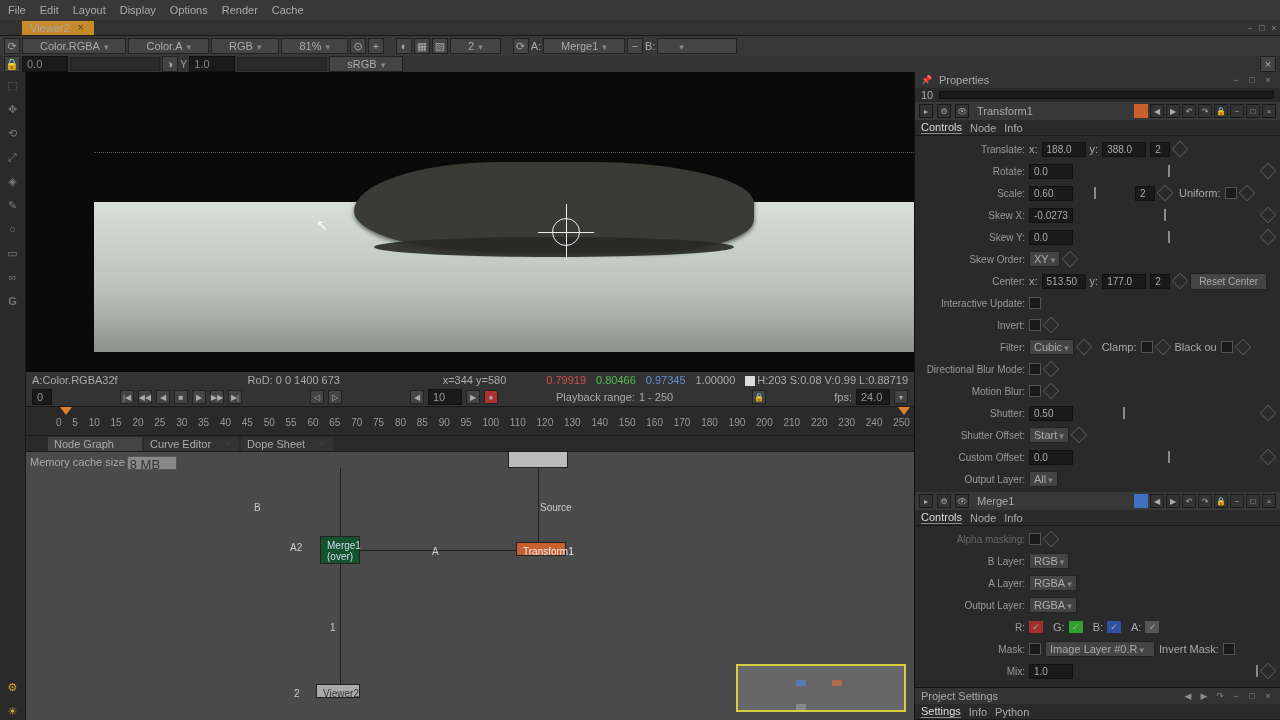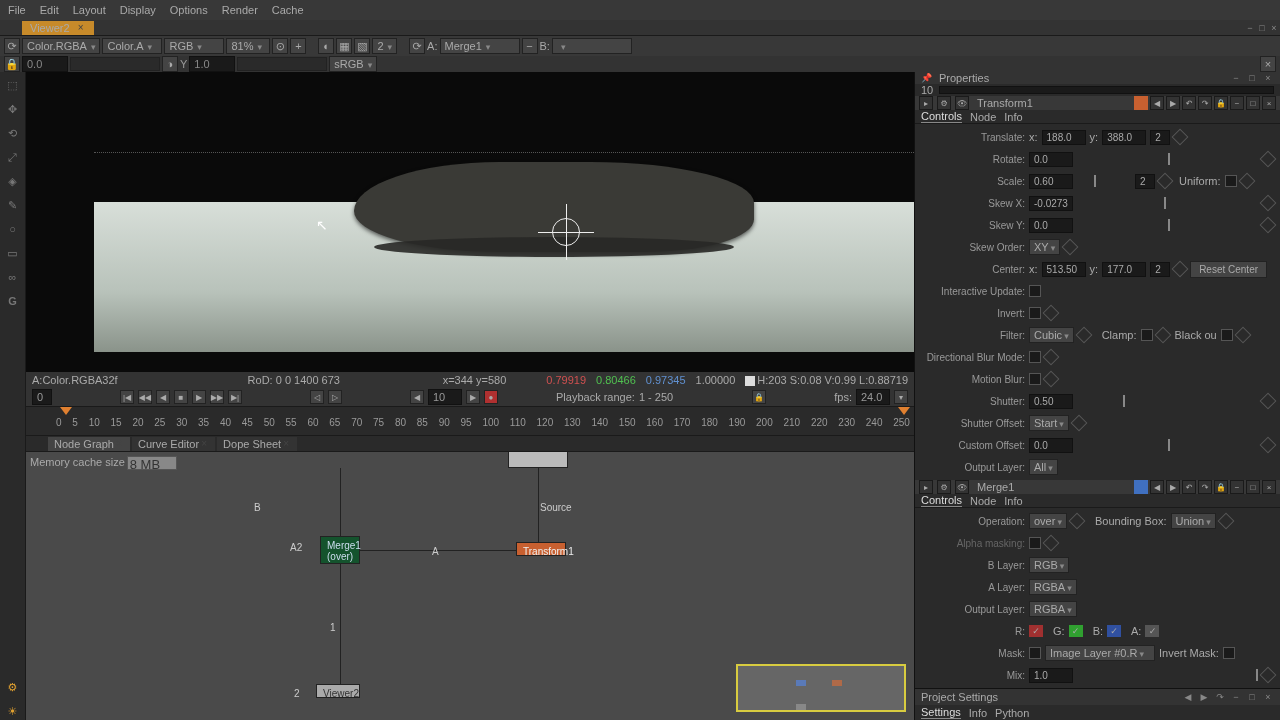--- a/index.html
+++ b/index.html
@@ -9,21 +9,21 @@
 .menubar { height: 20px; background: #383838; display: flex; align-items: center; padding: 0 8px; gap: 14px; }
 .menubar span { cursor: pointer; }
 
 
 .viewer-header { height: 16px; background: #333; display: flex; align-items: center; border-bottom: 1px solid #1a1a1a; }
 .viewer-tab { background: #c78a2a; color: #1a1a1a; padding: 1px 8px; margin-left: 22px; display: flex; align-items: center; gap: 6px; }
 .tab-close { width: 10px; height: 10px; display: inline-flex; align-items: center; justify-content: center; font-size: 10px; color: #444; }
 
 
 .toolbar2 { height: 20px; background: #383838; display: flex; align-items: center; gap: 2px; padding: 0 4px; }
-.tb-select { background: #444; border: 1px solid #222; padding: 1px 4px; display: inline-flex; align-items: center; gap: 4px; min-width: 60px; }
+.tb-select { background: #444; border: 1px solid #222; padding: 1px 17px; display: inline-flex; align-items: center; gap: 4px; min-width: 60px; }
 .tb-sel-arrow::after { content: "▾"; font-size: 9px; color: #888; }
 .tb-btn { width: 16px; height: 16px; background: #444; border: 1px solid #222; display: inline-flex; align-items: center; justify-content: center; }
 
 
 .toolbar3 { height: 16px; background: #333; display: flex; align-items: center; gap: 2px; padding: 0 4px; }
 .num-input { background: #1a1a1a; border: 1px solid #111; padding: 1px 4px; width: 46px; color: #888; }
 .mini-ruler { flex: 0 0 90px; height: 14px; background: #2a2a2a; border: 1px solid #222; position: relative; }
 
 
 .main-area { display: flex; height: calc(720px - 20px - 16px - 20px - 16px); }
@@ -60,21 +60,21 @@
 
 
 .timeline { height: 30px; background: #2a2a2a; position: relative; border-top: 1px solid #1a1a1a; border-bottom: 1px solid #1a1a1a; }
 .timeline-ticks { position: absolute; left: 30px; right: 4px; bottom: 2px; height: 16px; display: flex; justify-content: space-between; }
 .timeline-ticks span { font-size: 10px; color: #999; }
 .timeline-marker-start { position: absolute; left: 34px; top: 0; width: 0; height: 0; border-left: 6px solid transparent; border-right: 6px solid transparent; border-top: 8px solid #e08030; }
 .timeline-marker-end { position: absolute; right: 4px; top: 0; width: 0; height: 0; border-left: 6px solid transparent; border-right: 6px solid transparent; border-top: 8px solid #e08030; }
 
 
 .panel-tabs { height: 16px; background: #2a2a2a; display: flex; align-items: center; gap: 2px; padding-left: 22px; border-bottom: 1px solid #1a1a1a; }
-.panel-tab { background: #333; padding: 1px 6px; display: flex; align-items: center; gap: 0; }
+.panel-tab { background: #333; padding: 1px 6px; display: flex; align-items: center; gap: 12px; }
 .panel-tab.active { background: #444; }
 
 
 .nodegraph { flex: 1; background: #4a4a4a; position: relative; overflow: hidden; }
 .memcache { position: absolute; left: 4px; top: 4px; font-size: 10px; color: #bbb; }
 .memcache .bar { display: inline-block; width: 50px; height: 14px; background: #888; border: 1px solid #555; vertical-align: middle; margin-left: 2px; }
 .node { position: absolute; border: 1px solid #222; padding: 3px 6px; font-size: 10px; }
 .node-blue { background: #14532d; color: #cde; }
 .node-white { background: #bbb; color: #333; }
 .node-orange { background: #c86030; color: #eee; }
@@ -553,34 +553,20 @@
         <span class="hdr-btn">×</span>
       </div>
     </div>
     <div class="prop-tabs">
       <span class="active">Controls</span>
       <span>Node</span>
       <span>Info</span>
     </div>
     <div class="prop-body">
       <div class="prop-row">
-        <div class="prop-label">Operation:</div>
-        <div class="prop-select">
-            <span>over</span>
-            <span class="tb-sel-arrow"></span>
-          </div>
-        <div class="key-diamond"></div>
-        <span style="margin-left:8px">Bounding Box:</span>
-        <div class="prop-select">
-            <span>Union</span>
-            <span class="tb-sel-arrow"></span>
-          </div>
-        <div class="key-diamond"></div>
-      </div>
-      <div class="prop-row">
         <div class="prop-label" style="color:#666">Alpha masking:</div>
         <div class="checkbox"></div>
         <div class="key-diamond"></div>
       </div>
       <div class="prop-row">
         <div class="prop-label">B Layer:</div>
         <div class="prop-select">
             <span>RGB</span>
             <span class="tb-sel-arrow"></span>
           </div>

